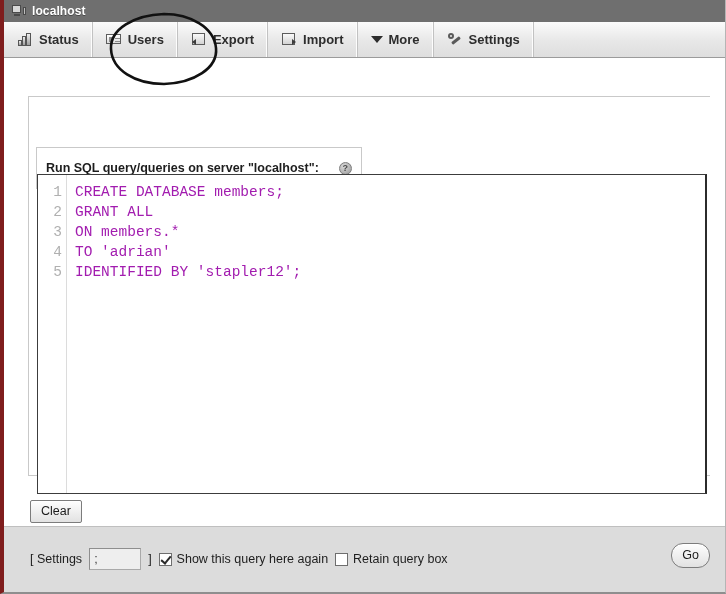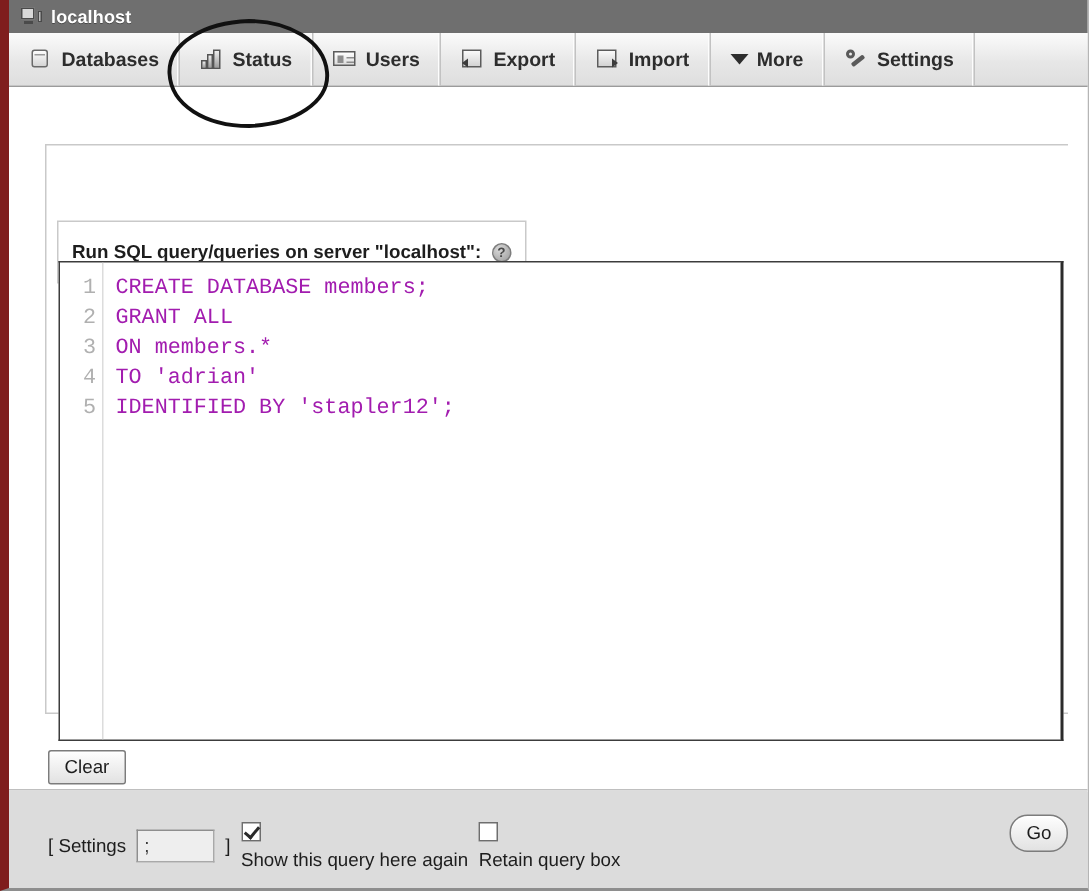--- a/index.html
+++ b/index.html
@@ -10,21 +10,21 @@
   body {
     font-family: "Liberation Sans", sans-serif;
   }
   #app {
     position: relative;
     width: 726px;
     height: 594px;
     overflow: hidden;
     background: #ffffff;
     box-sizing: border-box;
-    border-left: 6px solid #7f1d1d;
+    border-left: 4px solid #7f1d1d;
     border-bottom: 2px solid #8e8e8e;
     border-right: 1px solid #b5b5b5;
   }
 
   
   .titlebar {
     position: absolute;
     left: 0; top: 0;
     width: 726px;
     height: 22px;
@@ -233,21 +233,21 @@
     border-right: none;
     background: #ffffff;
     box-sizing: border-box;
   }
   .panel-legend {
     position: absolute;
     left: 32px; top: 89px;
     height: 42px;
     display: flex;
     align-items: center;
-    gap: 7px;
+    gap: 20px;
     padding: 0 9px;
     background: #ffffff;
     border: 1px solid #c9c9c9;
     font-size: 12.5px;
     font-weight: bold;
     color: #1d1d1d;
     box-sizing: border-box;
     white-space: nowrap;
   }
   .help-icon {
@@ -389,21 +389,21 @@
   }
   .chk.checked:after {
     content: "";
     position: absolute;
     left: 3px; top: 0px;
     width: 4px; height: 8px;
     border-right: 2px solid #2a2a2a;
     border-bottom: 2px solid #2a2a2a;
     transform: rotate(40deg);
   }
-  .chk-group { display: flex; align-items: flex-start; gap: 5px; flex-direction: column; }
+  .chk-group { display: flex; align-items: flex-end; gap: 5px; }
   .go-btn {
     position: absolute;
     right: 20px; top: 16px;
     padding: 4px 10px 5px 10px;
     font-weight: normal;
     border-radius: 12px;
   }
 
   
   .annot {
@@ -423,26 +423,20 @@
     <span class="server-icon">
       <span class="mon"></span>
       <span class="base"></span>
       <span class="dots"></span>
     </span>
     <span class="titlebar-label">localhost</span>
   </div>
 
   <div class="tabbar">
 
-    <div class="tab">
-      <span class="ticon">
-          <span class="db-cyl"></span>
-        </span>
-      <span class="tab-label">Databases</span>
-    </div>
 
 
     <div class="tab">
       <span class="ticon">
         <span class="bar b1"></span>
           <span class="bar b2"></span>
           <span class="bar b3"></span>
       </span>
       <span class="tab-label">Status</span>
     </div>

